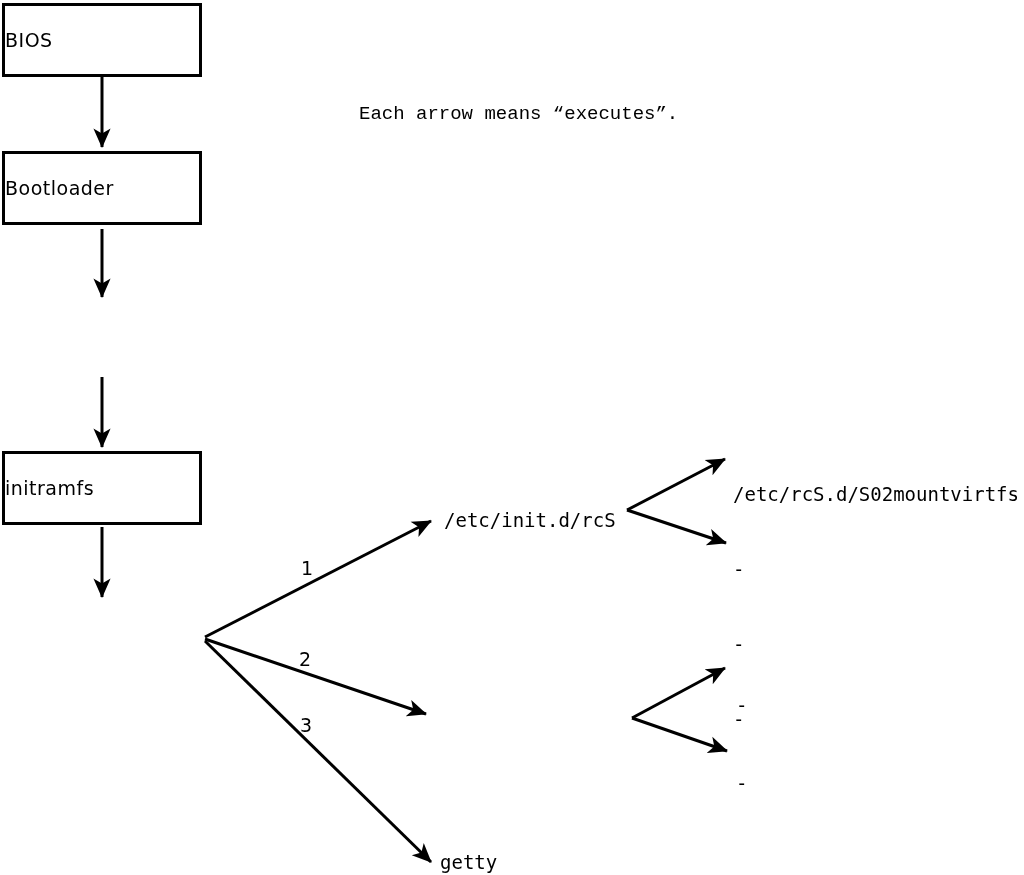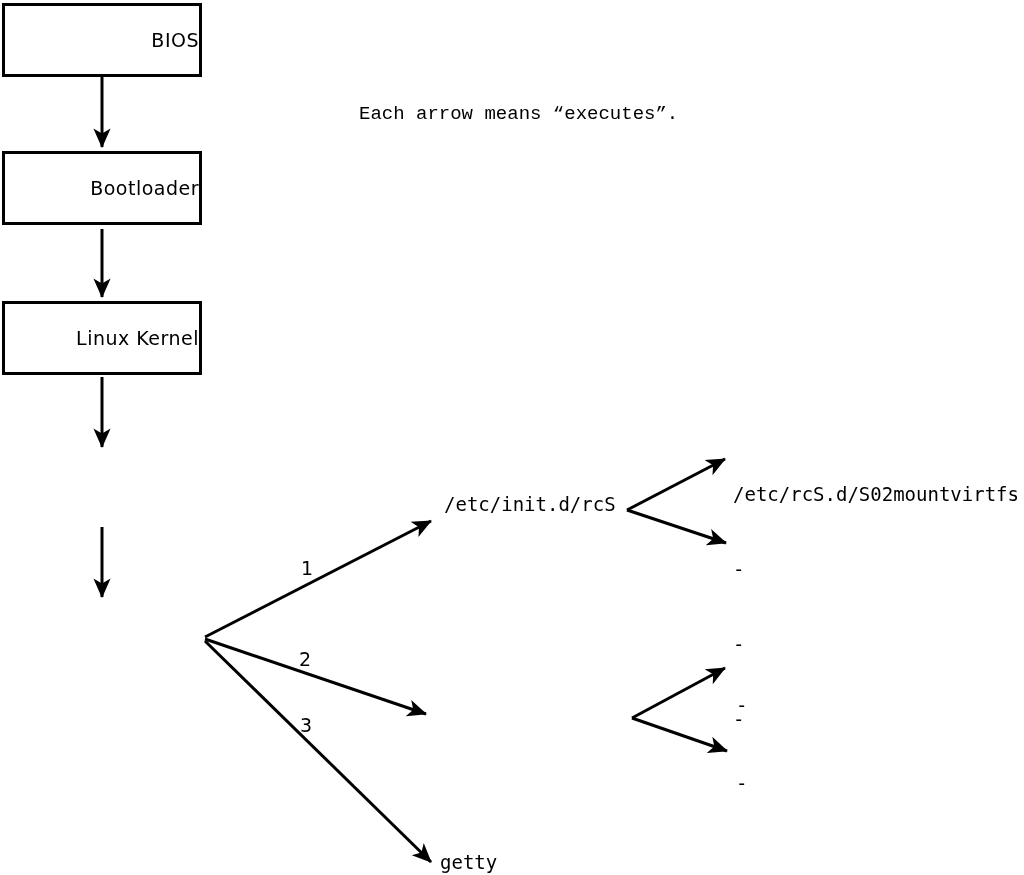--- a/index.html
+++ b/index.html
@@ -15,21 +15,21 @@
   .layer { position: absolute; left: 0; top: 0; }
   .box {
     position: absolute;
     left: 2px;
     width: 200px;
     height: 74px;
     border: 3px solid #000;
     background: #fff;
     display: flex;
     align-items: center;
-    justify-content: flex-end;
+    justify-content: flex-start;
     font-size: 19px;
     letter-spacing: 0.5px;
     color: #000;
   }
   .caption {
     position: absolute;
     left: 359px;
     top: 114px;
     transform: translateY(-50%);
     font-size: 19px;
@@ -82,31 +82,31 @@
     <line x1="632" y1="718" x2="725" y2="668" stroke="#000" stroke-width="3" marker-end="url(#ah)"></line>
     <line x1="632" y1="718" x2="727" y2="751" stroke="#000" stroke-width="3" marker-end="url(#ah)"></line>
   </svg>
 
   <div class="box" style="top:3px">
     <span>BIOS</span>
   </div>
   <div class="box" style="top:151px">
     <span>Bootloader</span>
   </div>
-  <div class="box" style="top:301px">
-    <span>Linux Kernel</span>
+  <div class="box" style="top:451px">
+    <span>initramfs</span>
   </div>
 
   <div class="caption">Each arrow means “executes”.</div>
 
   <div class="num" style="left:307px; top:568px">1</div>
   <div class="num" style="left:305px; top:659px">2</div>
   <div class="num" style="left:306px; top:725px">3</div>
 
-  <div class="mono target" style="left:444px; top:504px">/etc/init.d/rcS</div>
+  <div class="mono target" style="left:444px; top:520px">/etc/init.d/rcS</div>
   <div class="mono target" style="left:440px; top:862px">getty</div>
 
   <div class="mono group g1">
     <div>/etc/rcS.d/S02mountvirtfs</div>
     <div>-</div>
     <div>-</div>
     <div>-</div>
   </div>
 
   <div class="mono group g2">

